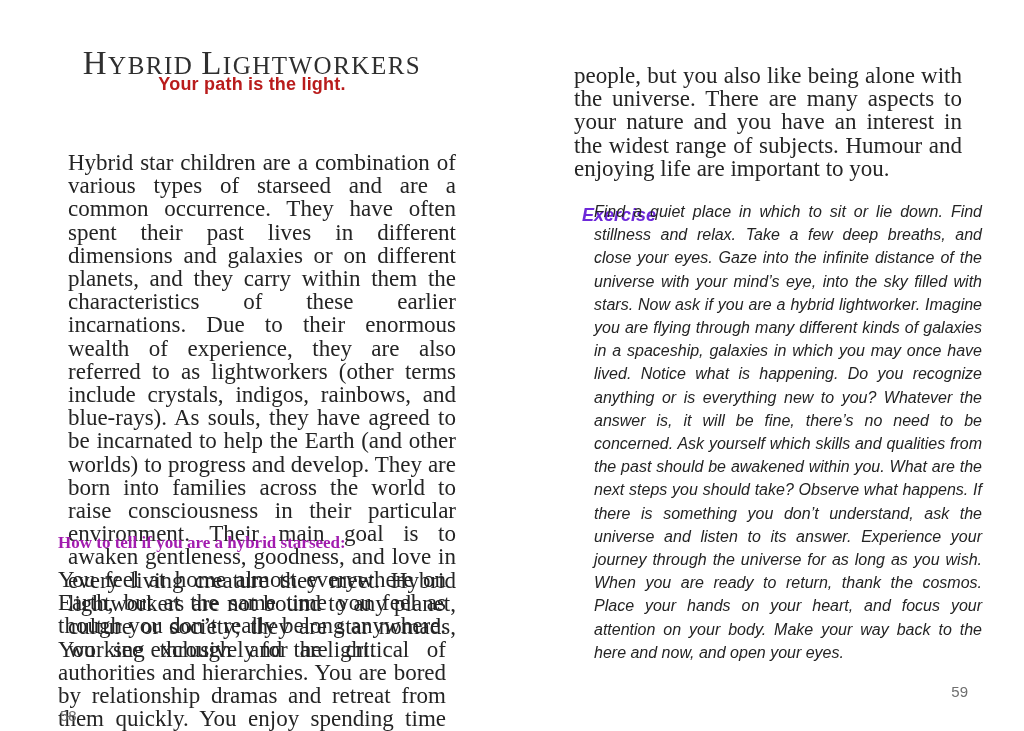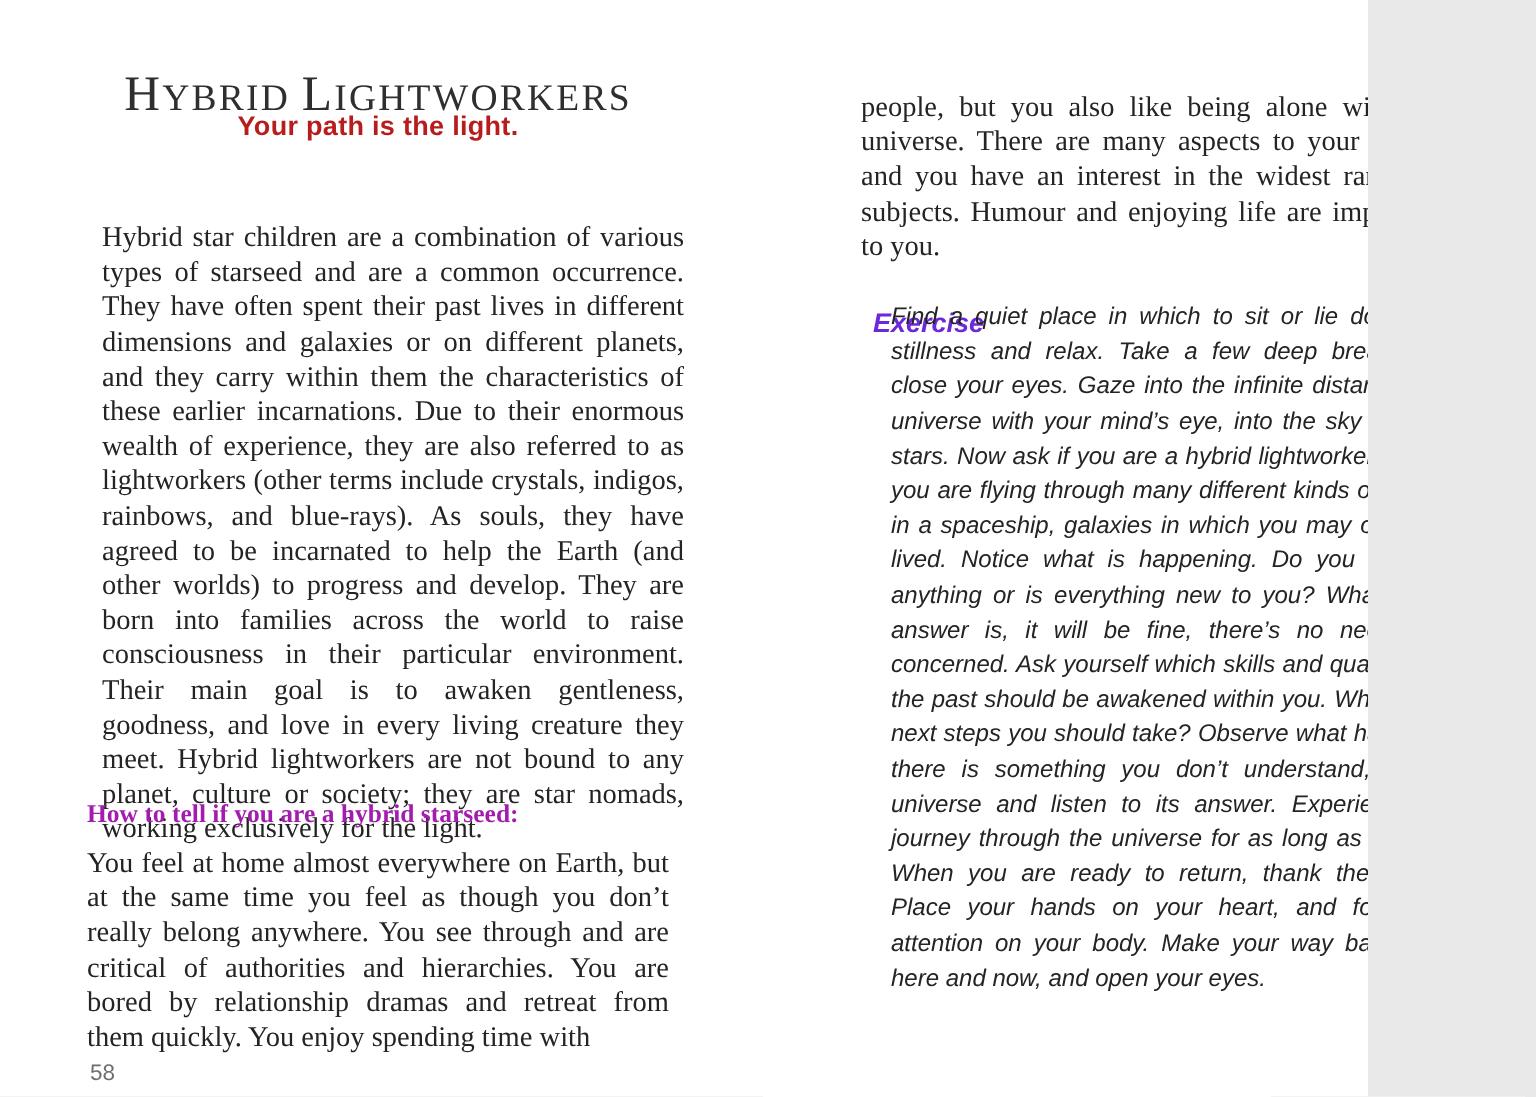--- a/index.html
+++ b/index.html
@@ -2,21 +2,21 @@
 <html><head>
 <meta charset="utf-8">
 <style>
   html, body {
     margin: 0;
     padding: 0;
     background: #e9e9e9;
   }
   .spread {
     position: relative;
-    width: 912px;
+    width: 1024px;
     height: 731px;
     background: #ffffff;
     overflow: hidden;
     font-family: "Liberation Serif", serif;
   }
   .abs { position: absolute; }
 
   
   .title {
     left: 58px; top: 28px; width: 388px;
@@ -36,21 +36,21 @@
     left: 58px; top: 74px; width: 388px;
     text-align: center;
     font-family: "Liberation Sans", sans-serif;
     font-weight: 700;
     font-size: 18px;
     color: #b91c1c;
     letter-spacing: 0.2px;
   }
   .body-text {
     width: 388px;
-    font-size: 19px;
+    font-size: 23px;
     line-height: 23.2px;
     color: #242424;
     text-align: justify;
     hyphens: none;
   }
   .intro     { left: 48px; top: 128px; margin-left: 20px; }
   .heading {
     left: 58px; top: 519px; width: 388px;
     font-size: 17px;
     font-weight: 700;

